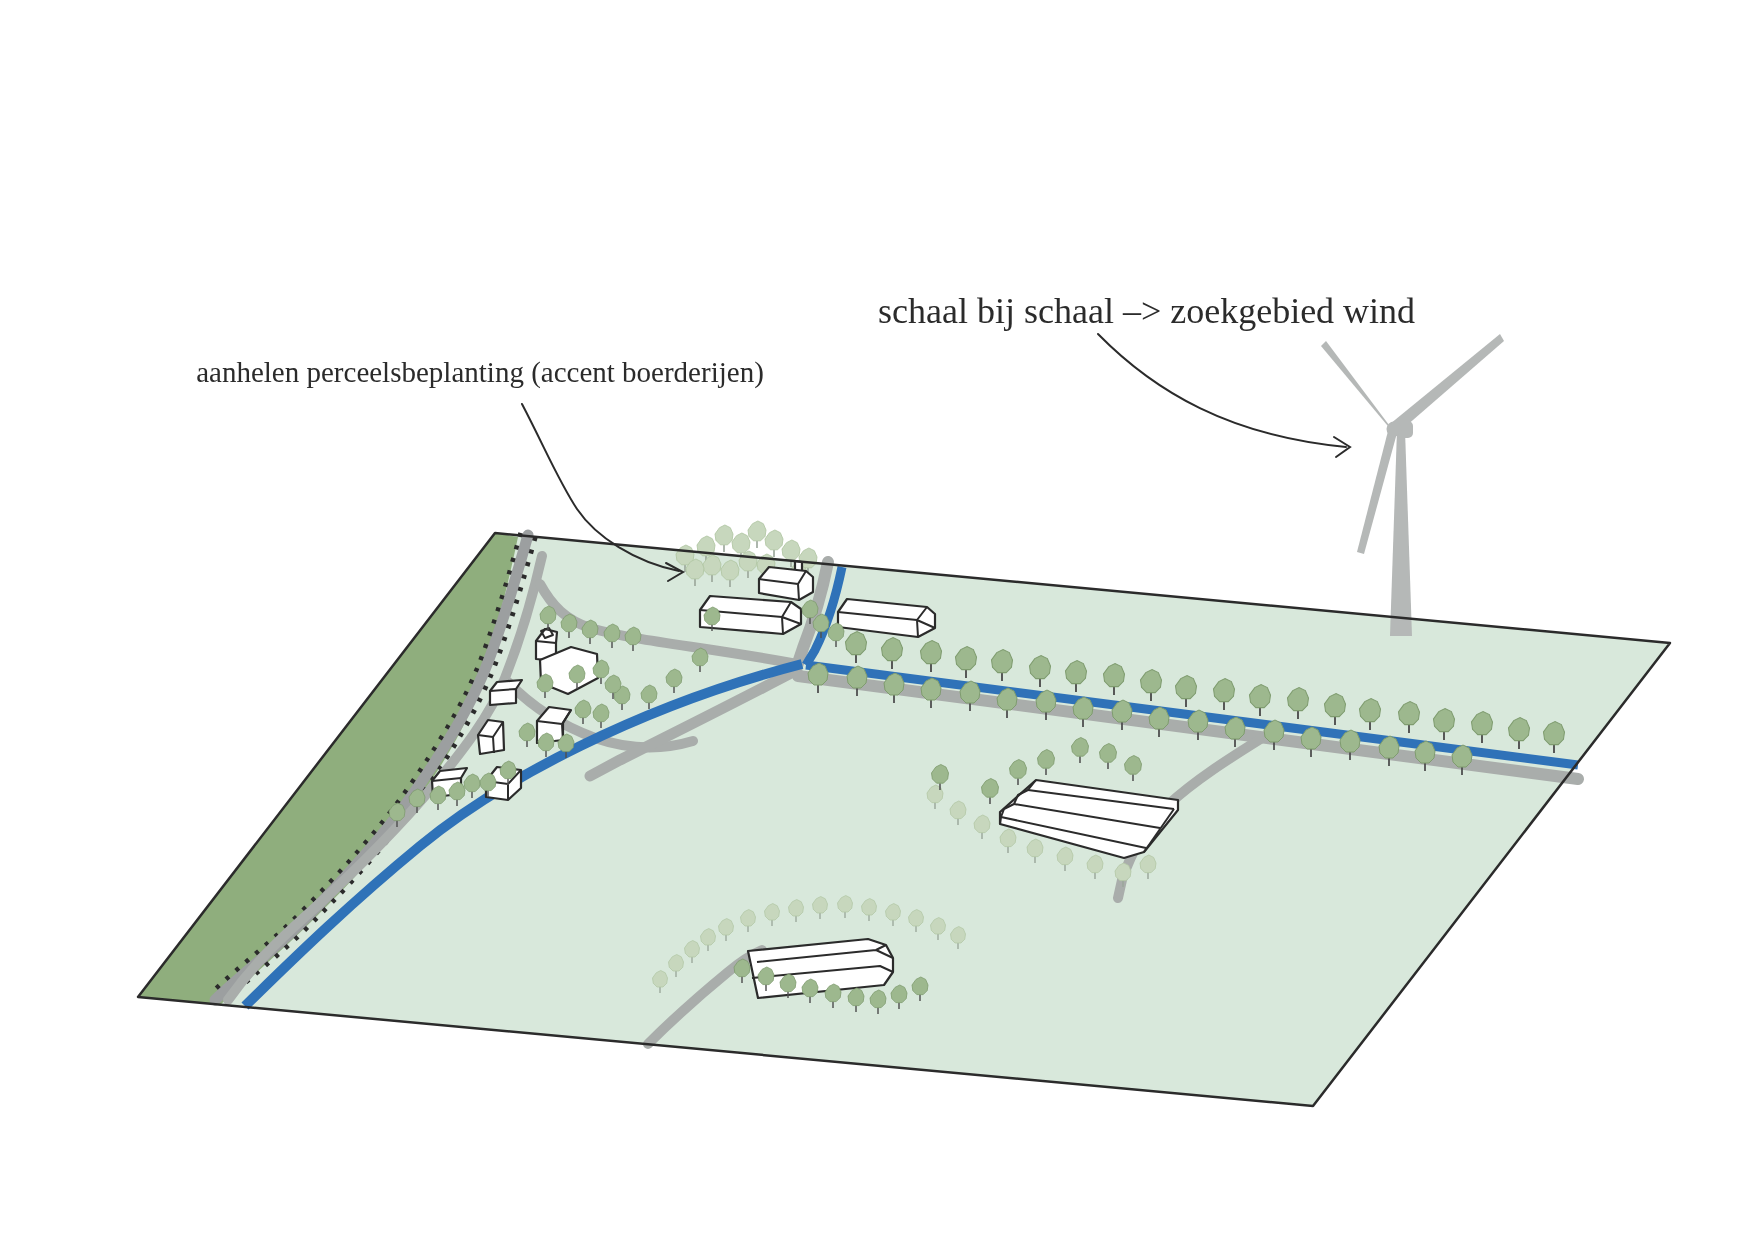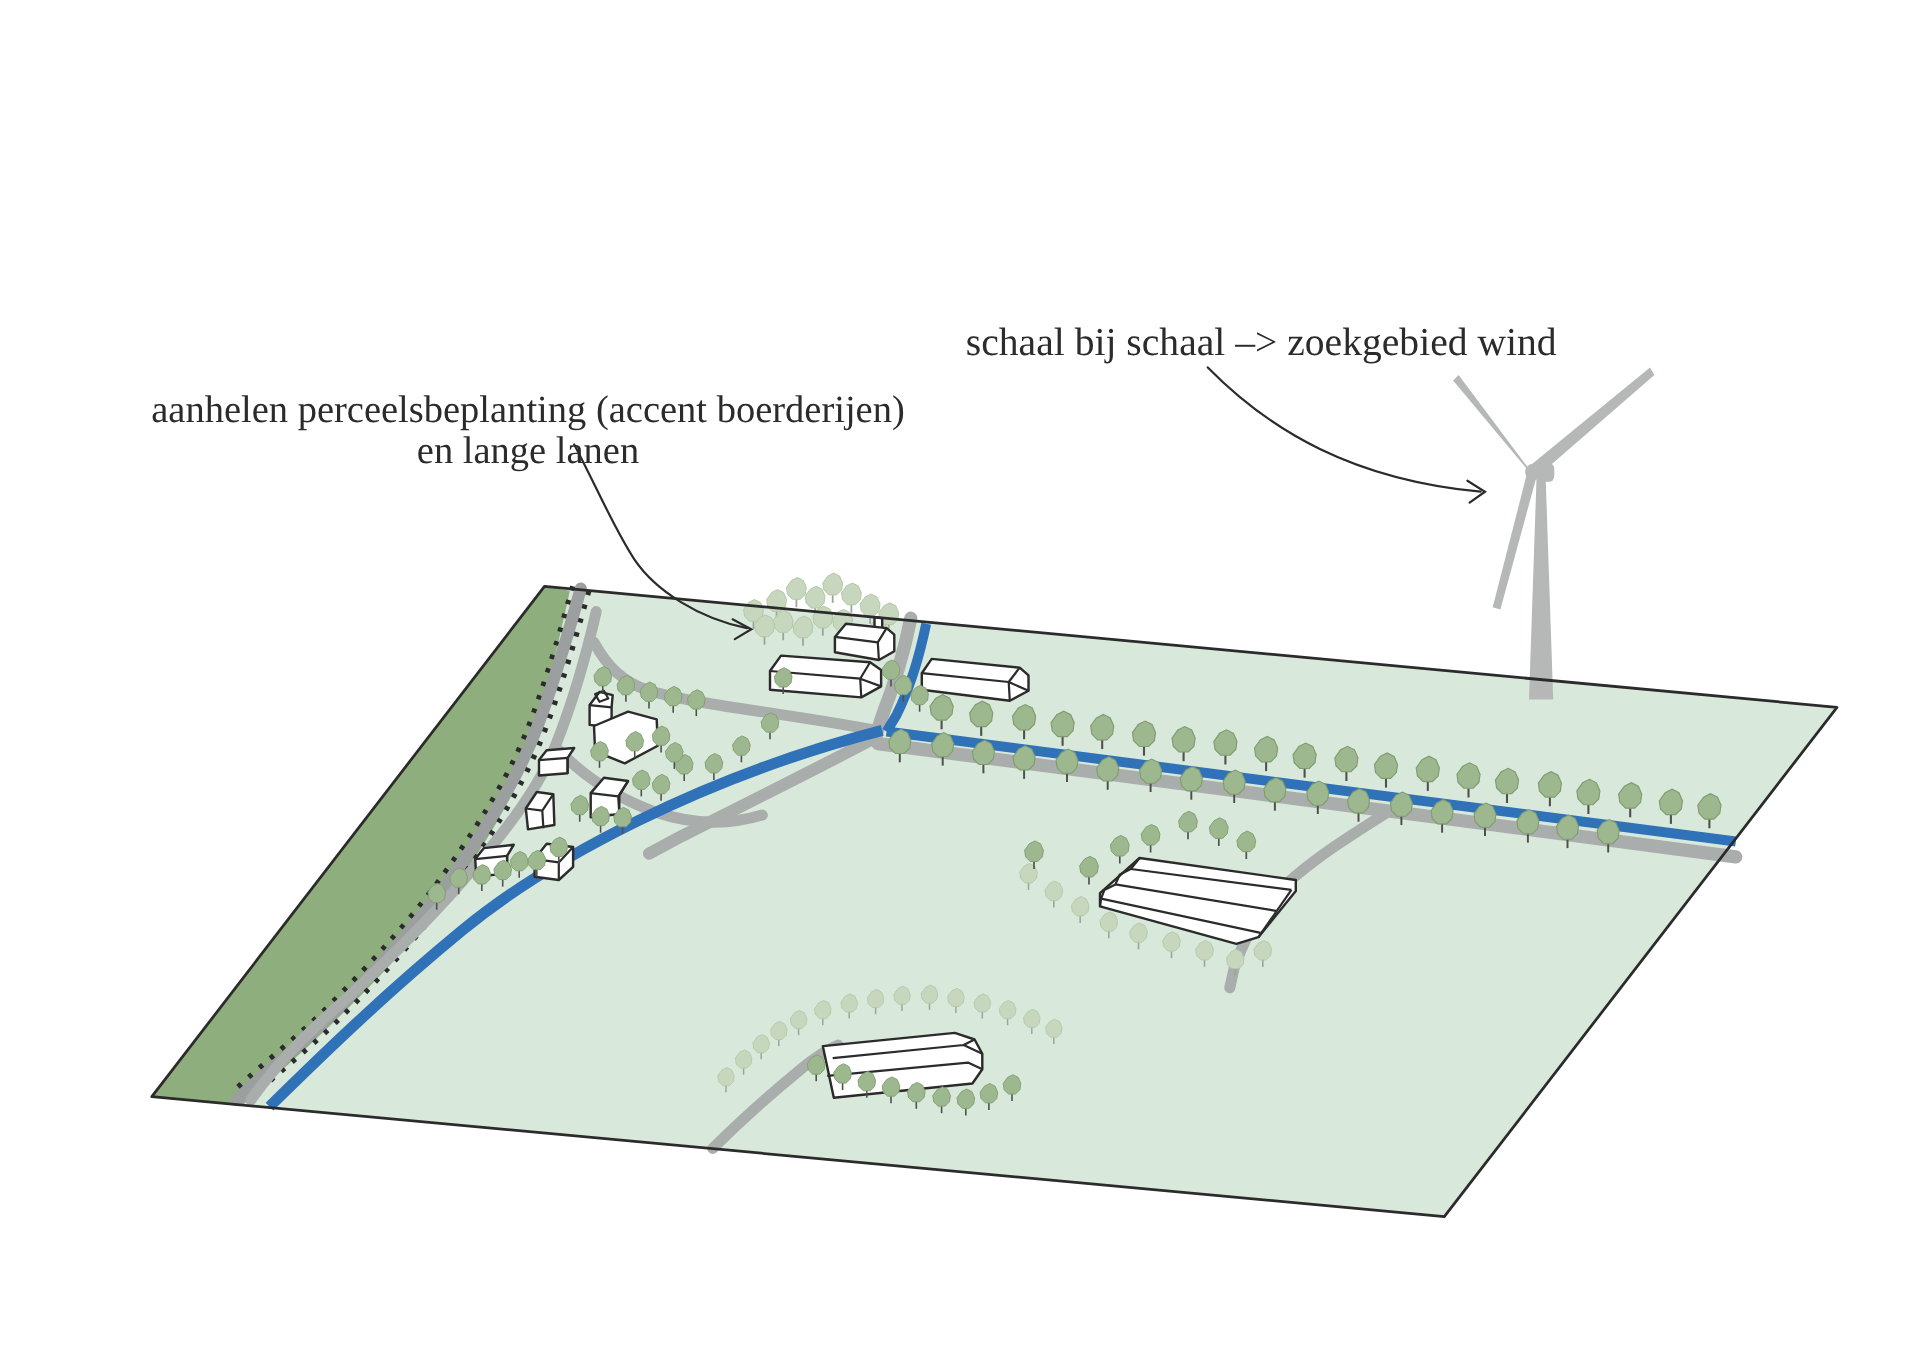--- a/index.html
+++ b/index.html
@@ -1,21 +1,21 @@
 <!DOCTYPE html>
 <html style="--ink: #2b2b2b; --plane: #d8e8db; --strip: #8fae7d; --rail: #9c9fa0; --road: #a9adab; --canal: #2f72b8; --turbine: #b5b8b7; --tree: #9db88e; --treeEdge: #7f9c6f; --treeFade: #c7d7bd; --treeFadeEdge: #b2c7a5;"><head>
 <meta charset="utf-8">
 <style>
   html,body{margin:0;padding:0;background:#ffffff;}
   .canvas{position:relative;width:1754px;height:1240px;background:#fff;overflow:hidden;
           font-family:Liberation Serif, serif;}
   .scene{position:absolute;left:0;top:0;}
   .annotation{position:absolute;color:var(--ink,#2b2b2b);}
   #annotation-wind{left:878px;top:290px;width:660px;font-size:36px;white-space:nowrap;}
-  #annotation-lanes{left:88px;top:354px;width:784px;text-align:center;font-size:35px;line-height:37px;}
+  #annotation-lanes{left:88px;top:354px;width:784px;text-align:center;font-size:29px;line-height:37px;}
   
   .plane-fill{fill:var(--plane,#d8e8db);stroke:none;}
   .plane-edge{fill:none;stroke:var(--ink,#1a1a1a);stroke-width:2.5;stroke-linejoin:round;}
   .strip{fill:var(--strip,#8fae7d);}
   .rail-ties{stroke:var(--ink,#1a1a1a);stroke-width:20;fill:none;stroke-dasharray:4 9;}
   .rail-band{stroke:var(--rail,#9c9fa0);stroke-width:11;fill:none;stroke-linecap:round;}
   .road{stroke:var(--road,#a9adab);fill:none;stroke-linecap:round;}
   .canal{stroke:var(--canal,#2f72b8);fill:none;stroke-linecap:butt;}
   .bldg{fill:#ffffff;stroke:var(--ink,#1a1a1a);stroke-width:2.2;stroke-linejoin:round;}
   .bldg-line{fill:none;stroke:var(--ink,#1a1a1a);stroke-width:2;stroke-linejoin:round;}
@@ -633,16 +633,15 @@
         <path class="arrow" d="M 522,404 C 545,448 558,480 577,509 C 596,537 635,562 679,571"></path>
         <path class="arrow" d="M 666,563 L 683,572 L 668,581"></path>
       </g>
     </g>
   </svg>
 
   <div class="annotation" id="annotation-wind">schaal bij schaal –&gt; zoekgebied wind</div>
 
   <div class="annotation" id="annotation-lanes">
     <div>aanhelen perceelsbeplanting (accent boerderijen)</div>
-    <div>en lange lanen</div>
   </div>
 
 </div>
 
 </body></html>

